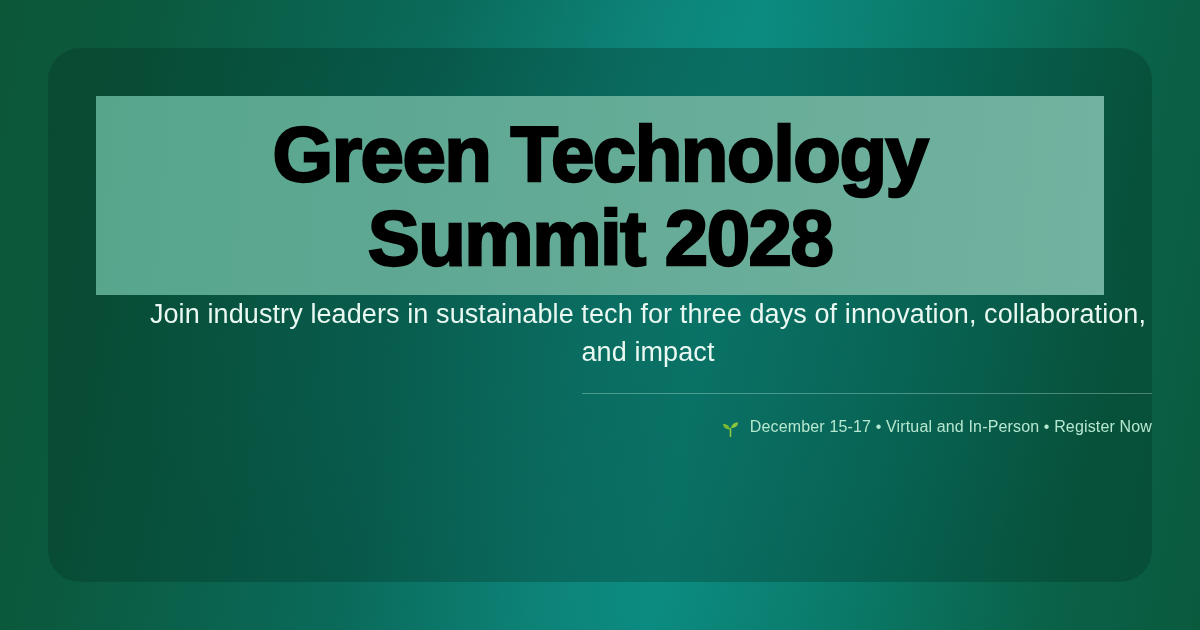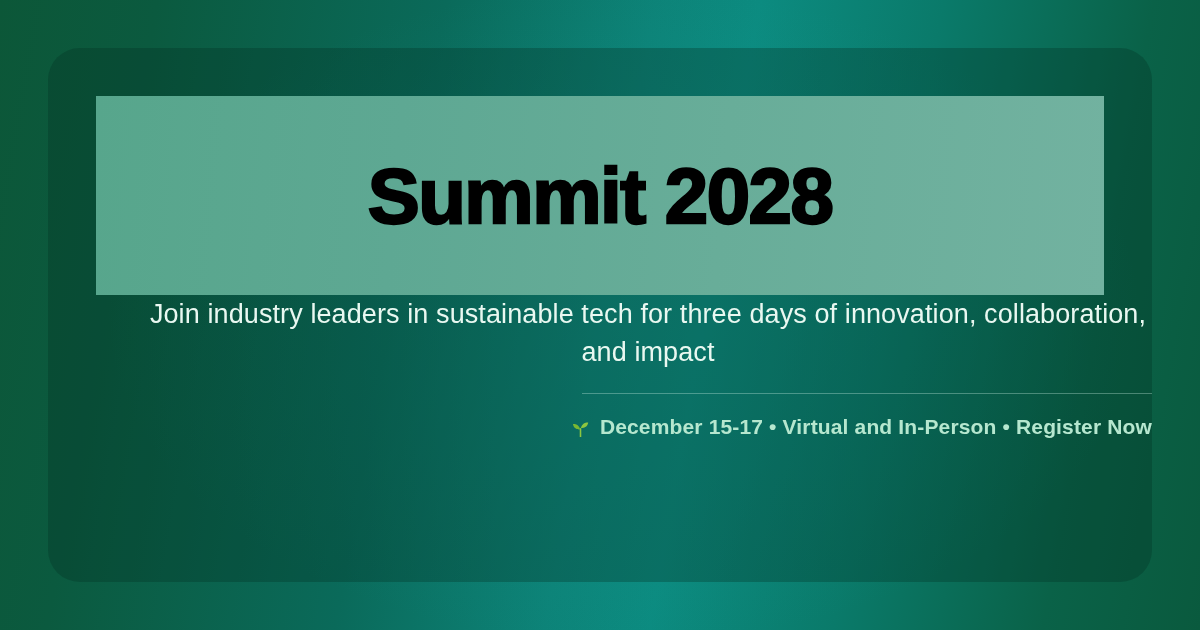--- a/index.html
+++ b/index.html
@@ -134,36 +134,37 @@
     width: 21px;
     height: 21px;
     flex: 0 0 auto;
     position: relative;
     top: 1px;
   }
 
   .meta-text {
     color: #b6e7cf;
     font-family: "Liberation Sans", sans-serif;
-    font-weight: 700;
-    font-size: 21px;
+    font-weight: 400;
+    font-size: 16px;
     line-height: 26px;
     letter-spacing: 0.15px;
   }
 </style>
 </head>
 <body>
 
 <div class="poster">
 
   <div class="bg-sheen"></div>
 
   <div class="card">
 
     <div class="title-band">
+      <div class="title-line">Green Technology</div>
       <div class="title-line">Summit 2028</div>
     </div>
 
     <div class="body-area">
 
       <p class="subtitle">Join industry leaders in sustainable tech for three days of innovation, collaboration, and impact</p>
 
       <div class="divider"></div>
 
       <div class="meta-row">

